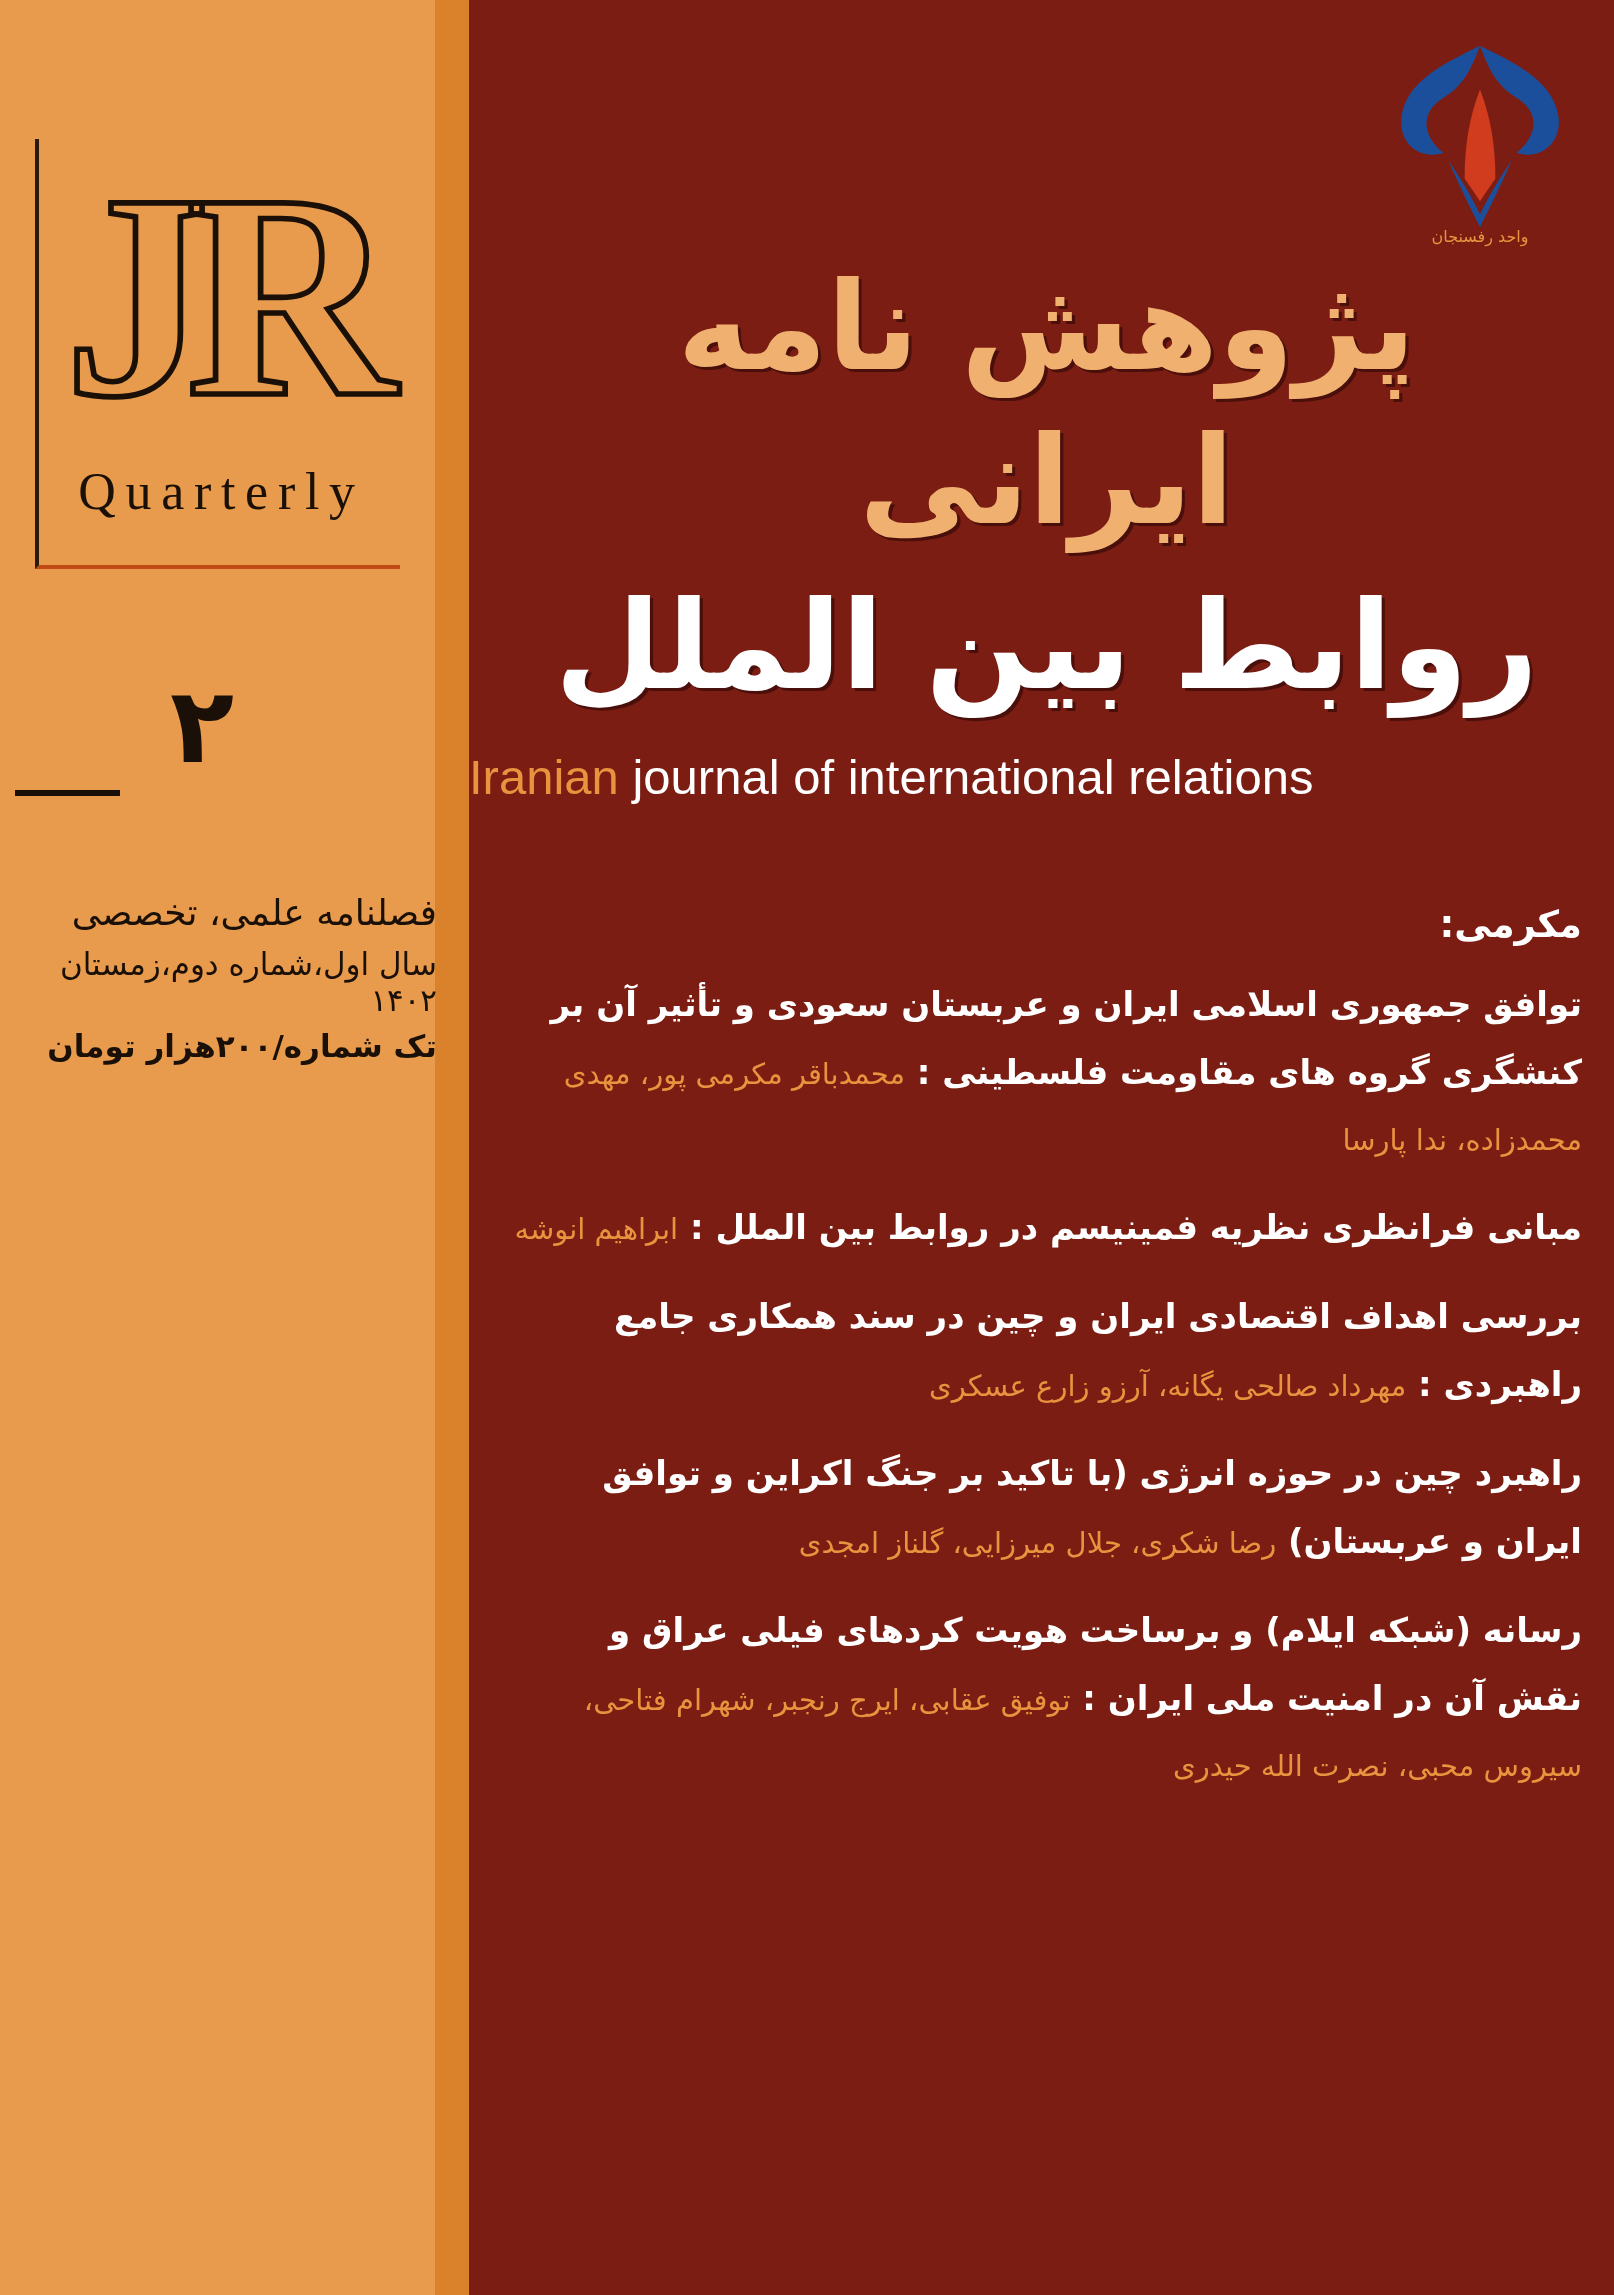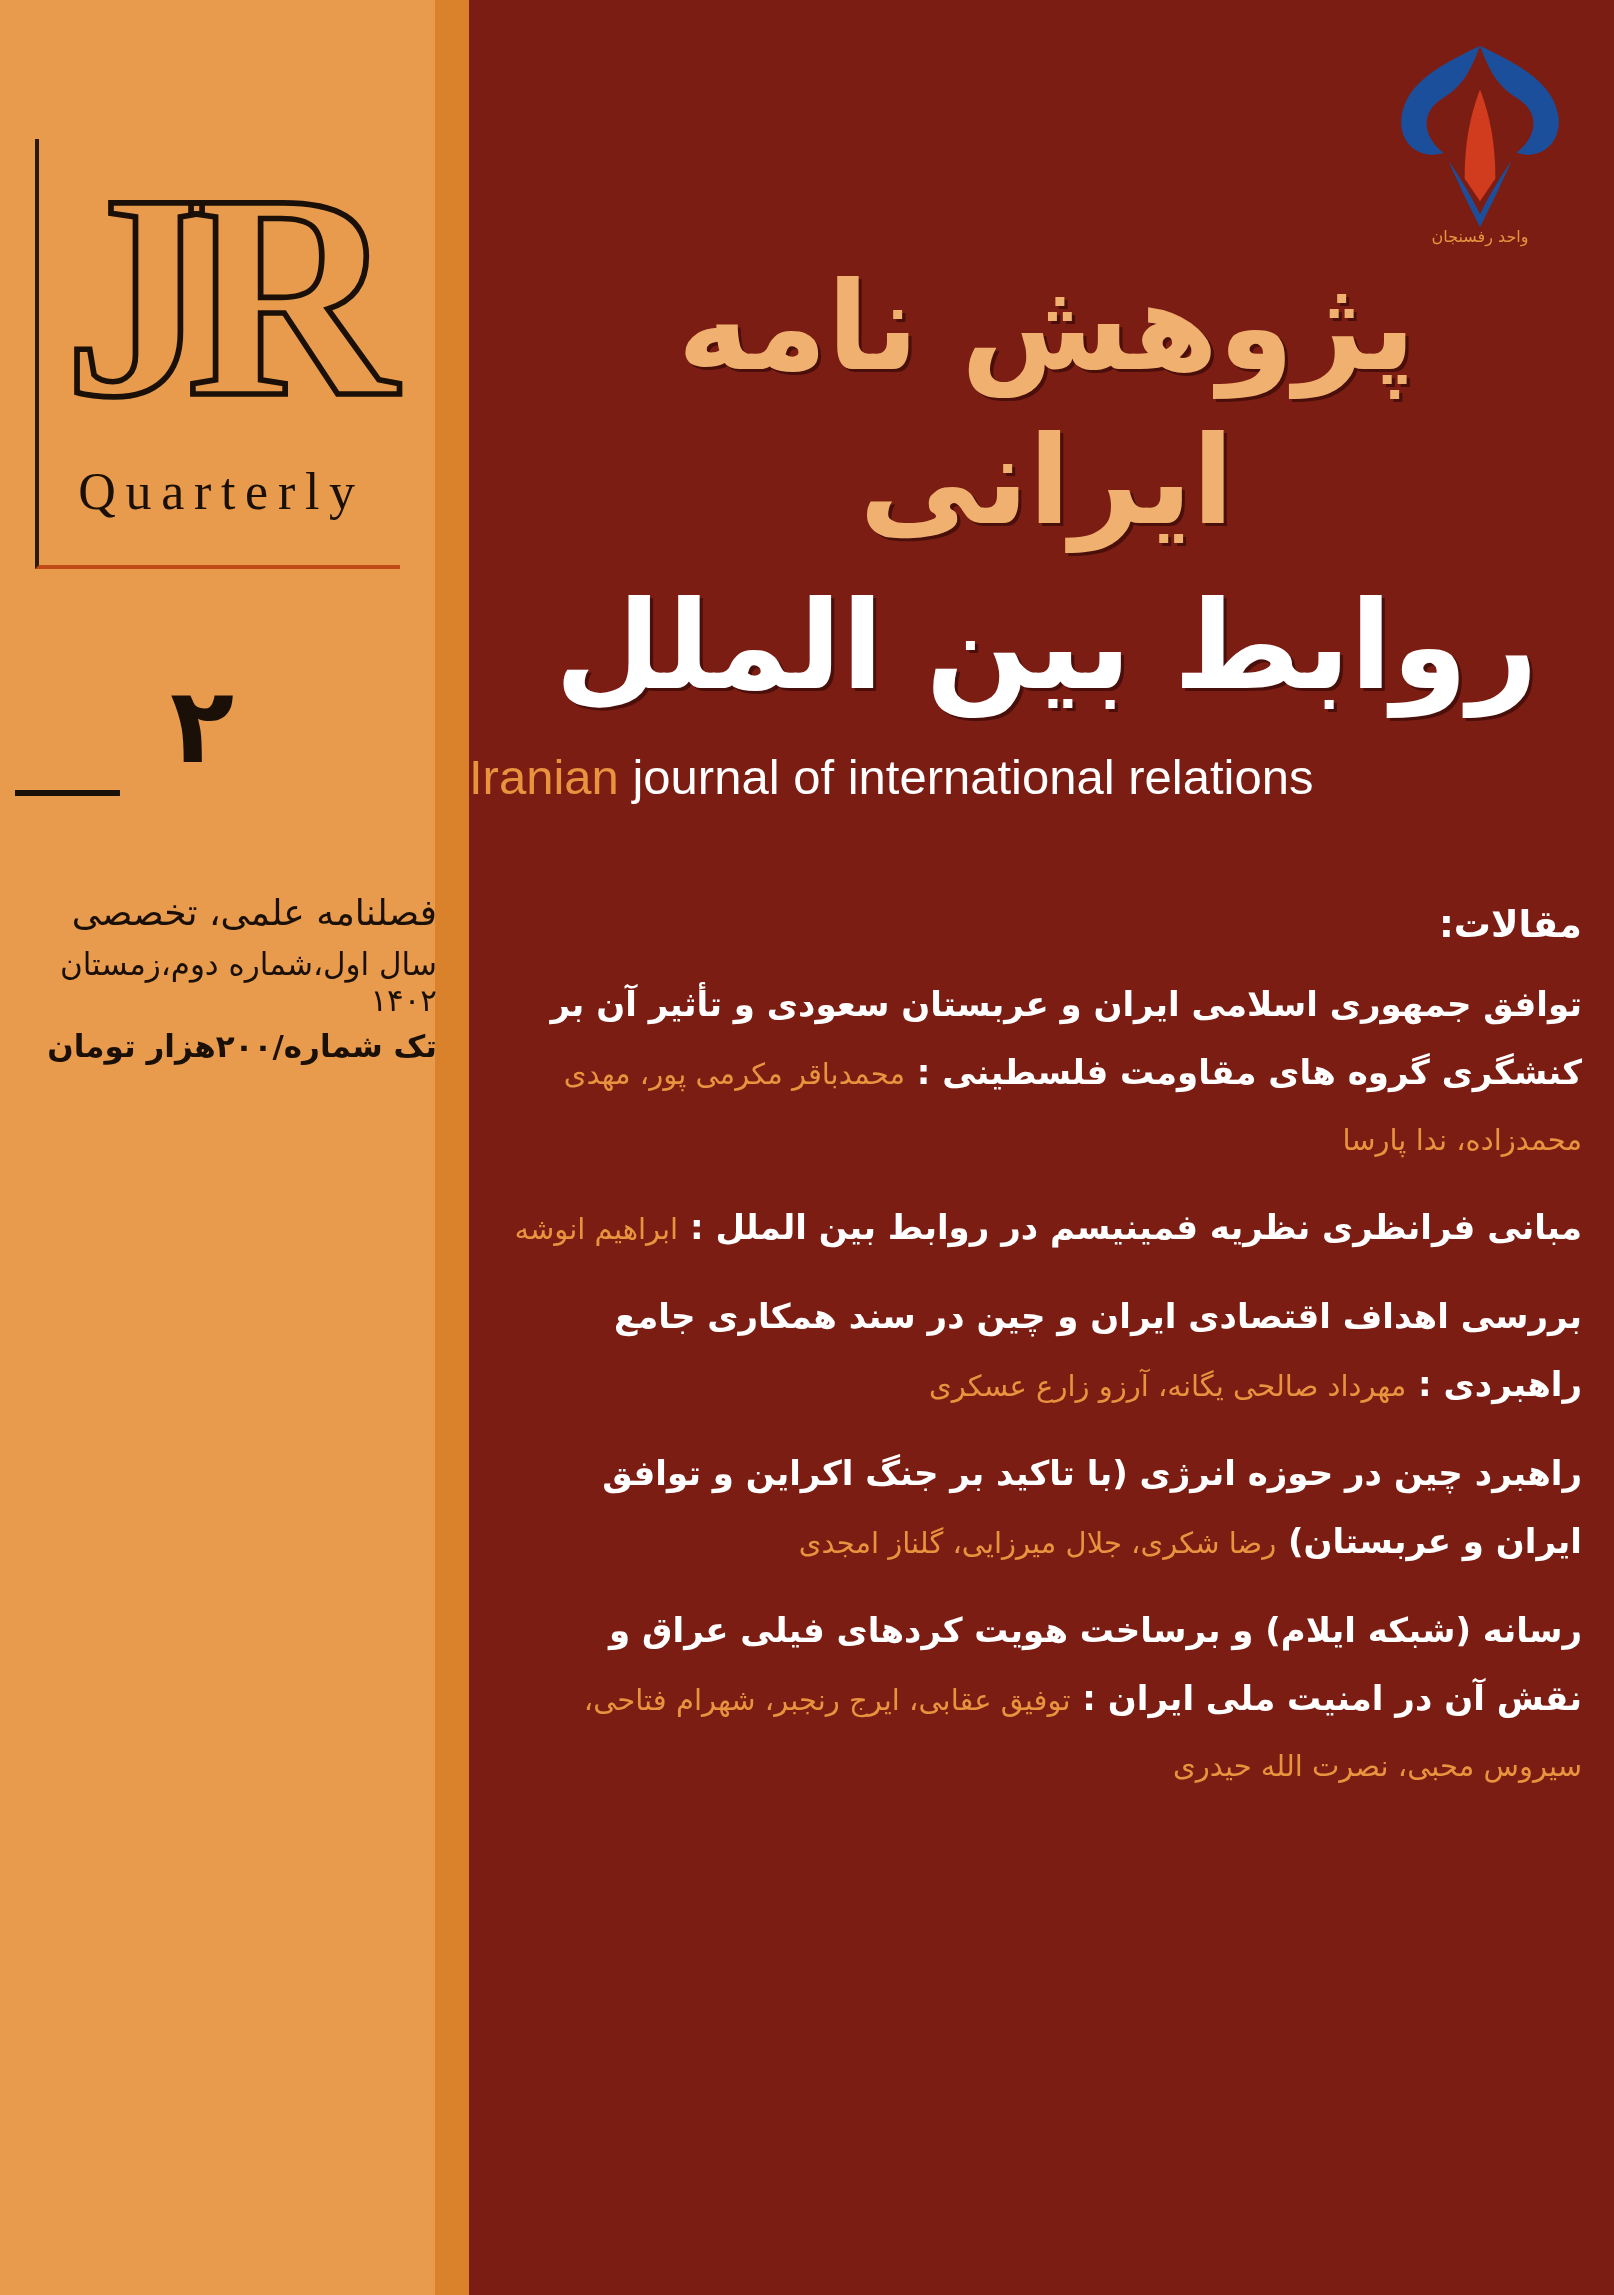--- a/index.html
+++ b/index.html
@@ -263,21 +263,21 @@
     <div class="fa-title">
       <span class="l1">پژوهش نامه ایرانی</span>
       <span class="l2">روابط بین الملل</span>
     </div>
 
     <div class="en-title">
       <span class="hl">Iranian</span><span> journal of international relations</span>
     </div>
 
     <div class="contents">
-      <div class="contents-heading">مقالات:</div>
+      <div class="contents-heading">مکرمی:</div>
 
       <div class="article">
         <span class="t">توافق جمهوری اسلامی ایران و عربستان سعودی و تأثیر آن بر کنشگری گروه های مقاومت فلسطینی : </span><span class="a">محمدباقر مکرمی پور، مهدی محمدزاده، ندا پارسا</span>
       </div>
 
       <div class="article">
         <span class="t">مبانی فرانظری نظریه فمینیسم در روابط بین الملل : </span><span class="a">ابراهیم انوشه</span>
       </div>
 
       <div class="article">

